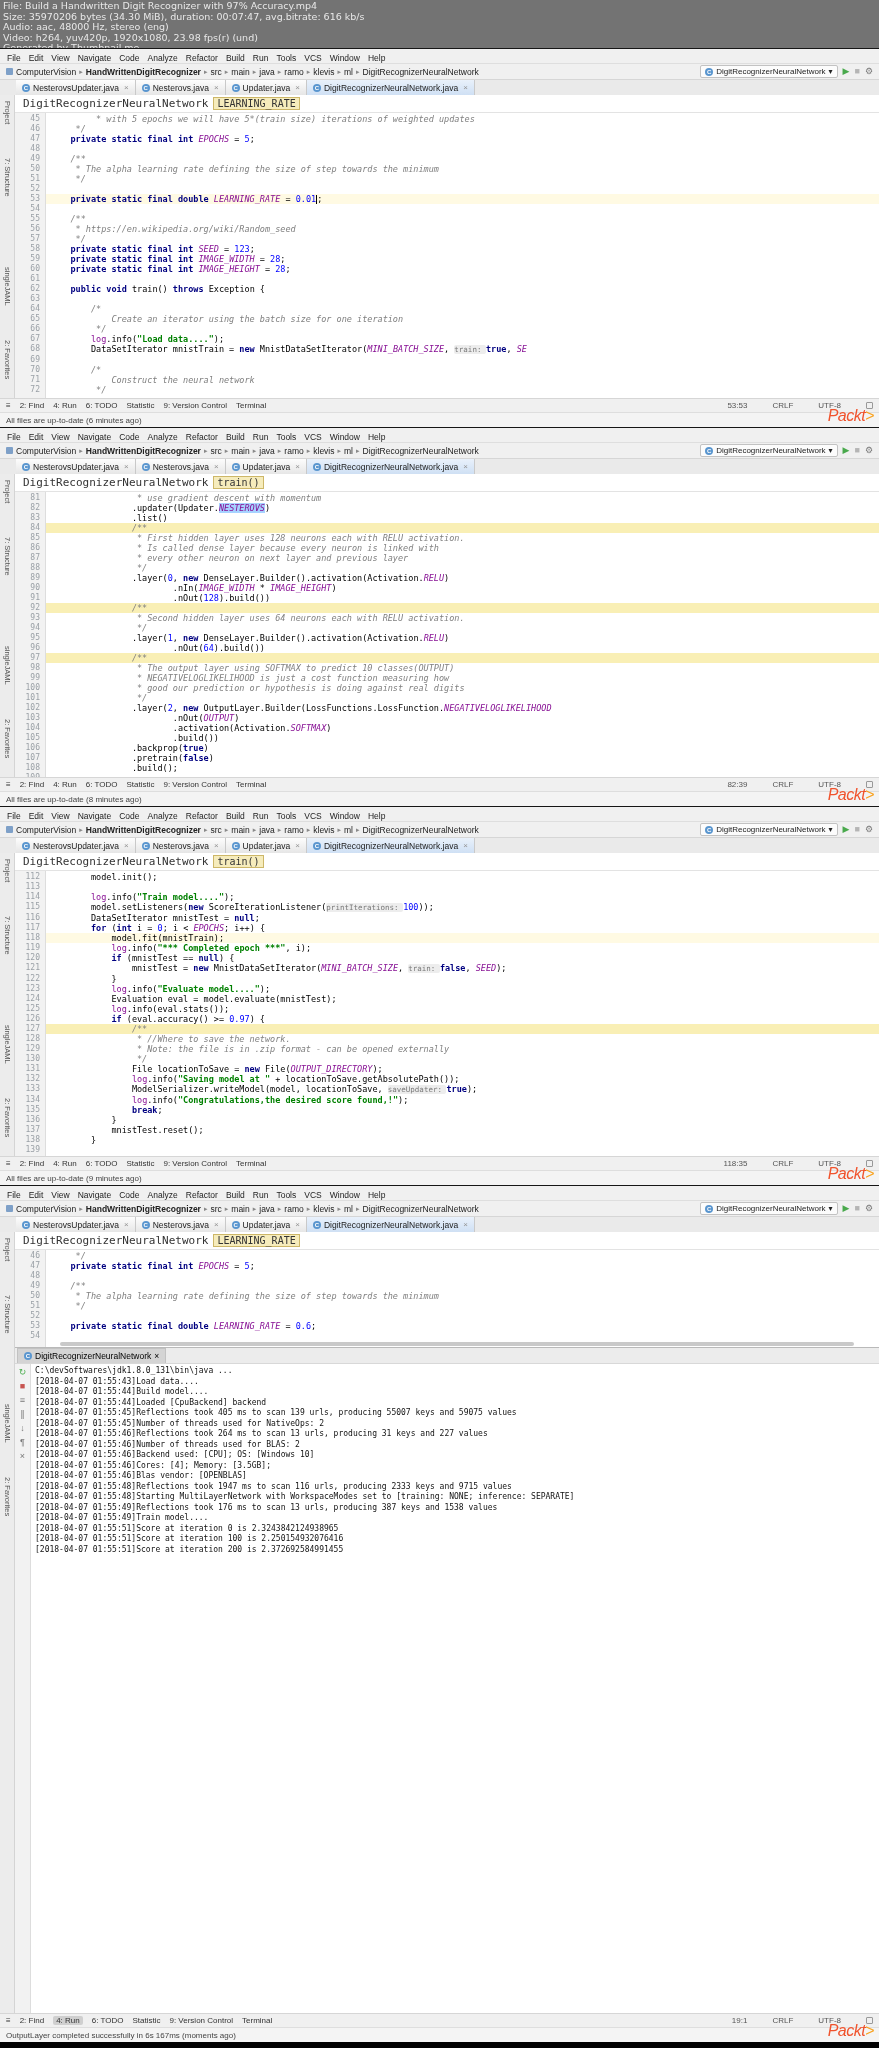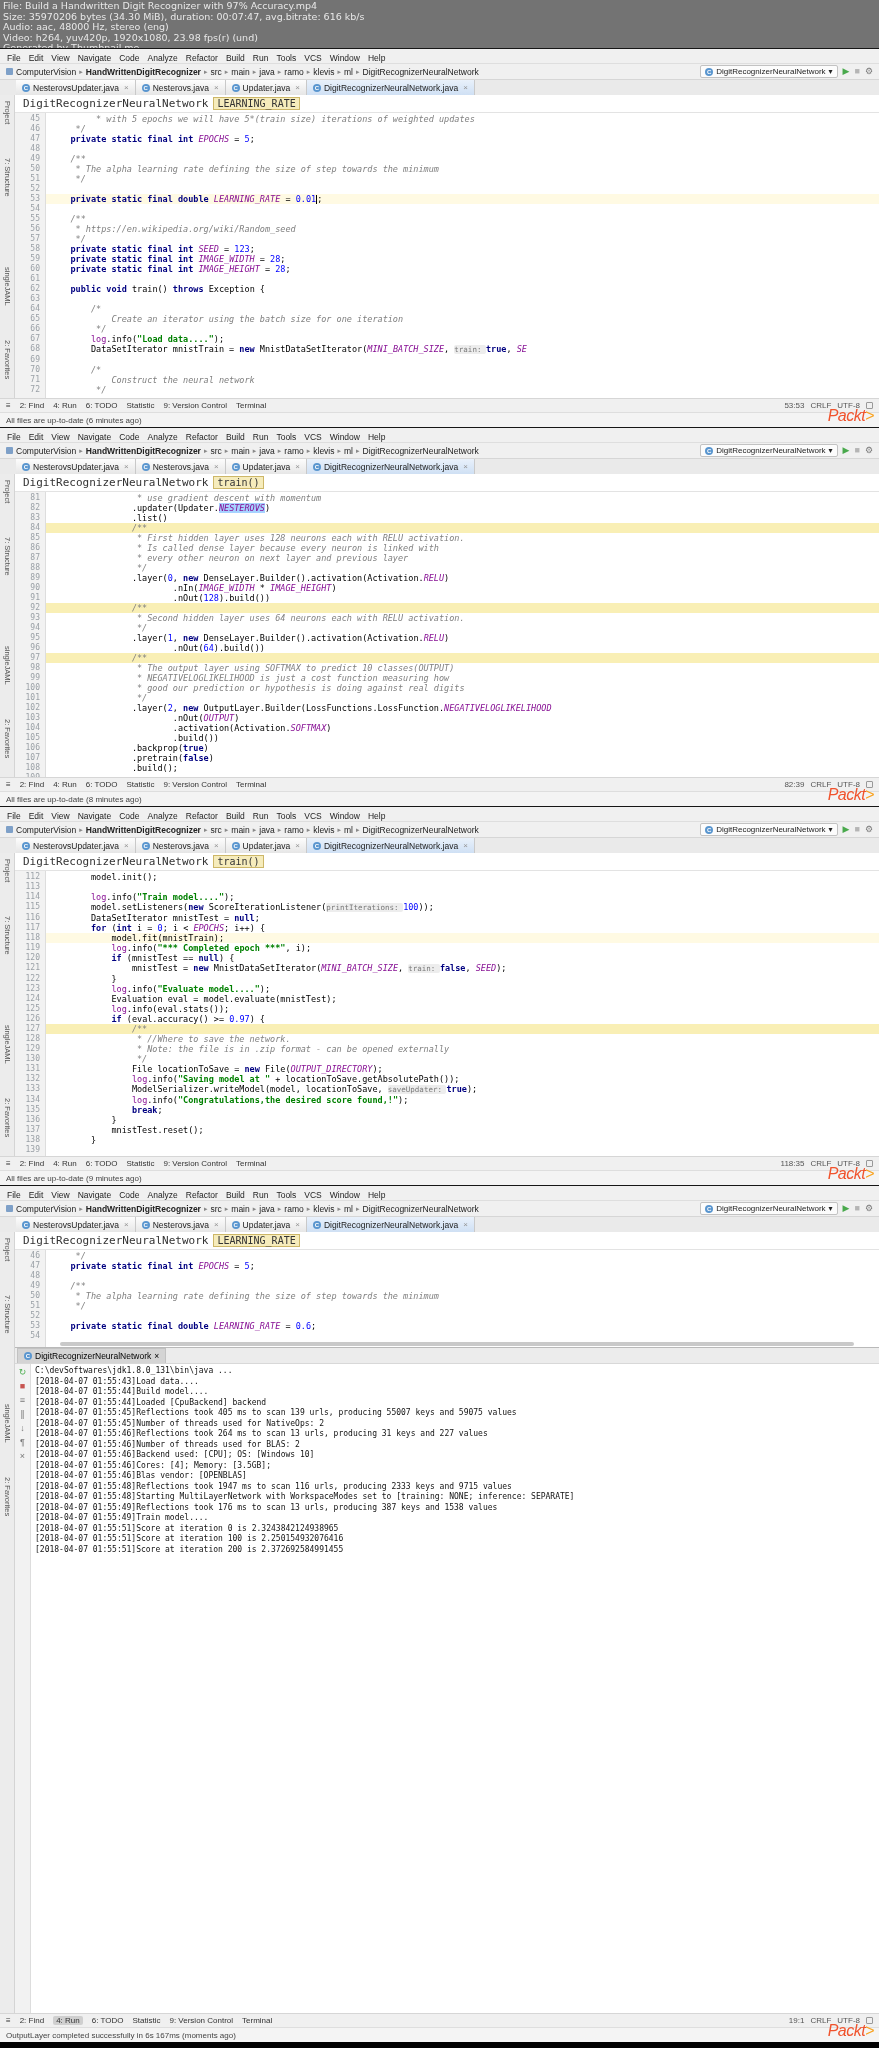--- a/index.html
+++ b/index.html
@@ -48,21 +48,21 @@
 .runwin{flex:1;display:flex;flex-direction:column;border-top:1px solid #b9b9b9;overflow:hidden}
 .runhead{height:16px;background:#ececec;display:flex;align-items:flex-end;padding-left:2px;font-size:8.5px;border-bottom:1px solid #d8d8d8;flex:0 0 auto}
 .runtab{display:flex;align-items:center;gap:3px;background:#d4d4d4;height:15px;padding:0 6px;border:1px solid #c2c2c2;border-bottom:none}
 .console{flex:1;display:flex;background:#fff;overflow:hidden}
 .cstrip{width:16px;background:#f2f2f2;border-right:1px solid #ddd;display:flex;flex-direction:column;align-items:center;padding-top:3px;gap:4px;font-size:9px;color:#777;flex:0 0 auto}
 .cbody{flex:1;font:8px/10.5px "DejaVu Sans Mono",monospace;padding:2px 4px;overflow:hidden;color:#111}
 .cline{white-space:pre}
 .toolbtns{height:14px;display:flex;align-items:center;gap:9px;padding:0 6px;font-size:8px;background:#f0f0f0;border-top:1px solid #d6d6d6;color:#333;flex:0 0 auto}
 .toolbtn{white-space:nowrap}
 .toolbtn.active{background:#cfcfcf;padding:0 3px;border-radius:2px}
-.tb-right{margin-left:auto;display:flex;gap:6px;align-items:center;color:#555}
+.tb-right{margin-left:auto;display:flex;gap:25px;align-items:center;color:#555}
 .lockbox{width:7px;height:7px;border:1px solid #999;border-radius:1px}
 .statusbar{height:15px;display:flex;align-items:center;padding:0 6px;font-size:8px;color:#444;background:#f4f4f4;border-top:1px solid #dedede;flex:0 0 auto}
 .watermark{position:absolute;right:5px;bottom:2px;font-weight:400;font-size:16px;color:#f0532d;letter-spacing:-0.5px;z-index:5;font-style:italic}
 .watermark .gt{color:#f9a11b;font-style:normal}
 </style>
 </head>
 <body>
 
 <div class="vheader">
   <div>File: Build a Handwritten Digit Recognizer with 97% Accuracy.mp4</div>

